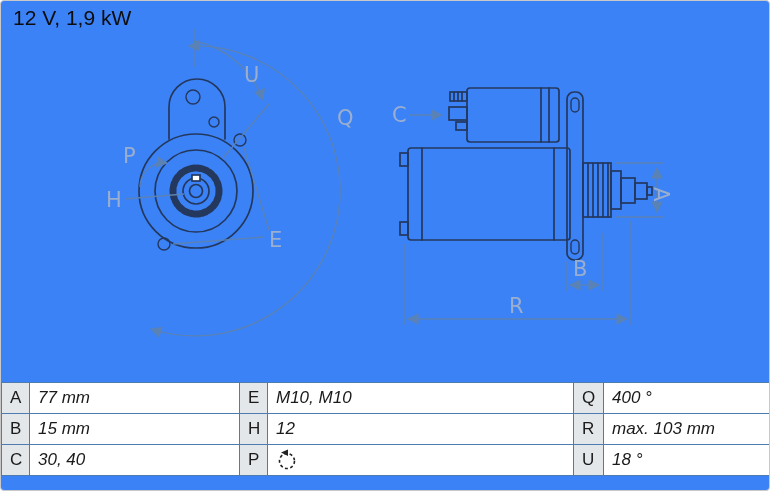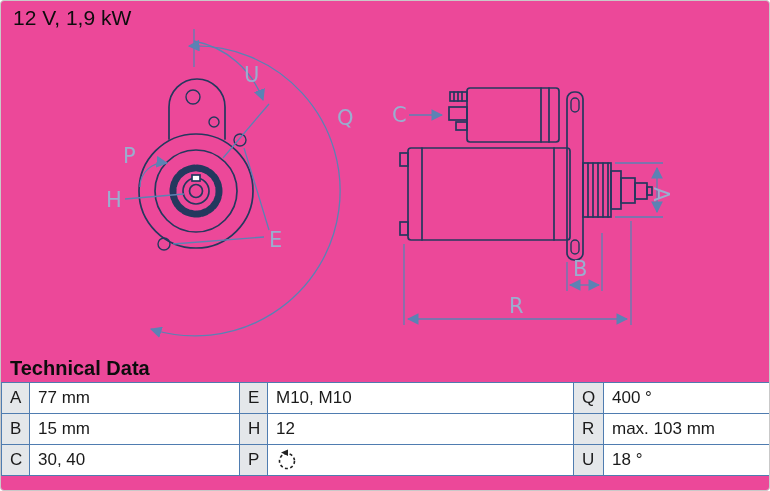--- a/index.html
+++ b/index.html
@@ -1,18 +1,18 @@
 <!DOCTYPE html>
 <html><head>
 <meta charset="utf-8">
 <style>
   html,body { margin:0; padding:0; background:#ffffff; font-family:"Liberation Sans", sans-serif; }
   .page {
     position:relative; width:770px; height:491px; box-sizing:border-box;
-    border:1px solid #c9c9c9; border-radius:4px; background:#ec4899; overflow:hidden;
+    border:1px solid #c9c9c9; border-radius:4px; background:#3b82f6; overflow:hidden;
   }
   .product-title {
     position:absolute; top:5px; left:12px; font-size:21px; color:#0d0d0d;
   }
   .drawing-svg { position:absolute; top:0; left:0; }
   .ink   { stroke:#24385e; fill:none; stroke-width:1.7; stroke-linecap:round; }
   .gear  { stroke-width:7; stroke-dasharray:3.6 2.8; }
   .hole  { stroke-width:1.4; }
   .dim   { stroke:#5b82b4; fill:none; stroke-width:1.3; }
   .lblg text { fill:#9aaecf; stroke:none; font-family:"DejaVu Sans", sans-serif; font-size:21px; }
@@ -21,21 +21,21 @@
   }
   table.specs {
     position:absolute; top:381px; left:0; width:770px;
     border-collapse:collapse; table-layout:fixed; font-size:17px; color:#1a1a1a;
   }
   table.specs td {
     border:1px solid #4f7cb0; padding:2px 8px; height:31px; box-sizing:border-box;
     vertical-align:middle; overflow:hidden; white-space:nowrap;
   }
   td.key { background:#e4e7ea; }
-  td.val { background:#ffffff; }
+  td.val { background:#ffffff;font-style:italic; }
   .rot-icon { vertical-align:middle; }
 </style>
 </head>
 <body>
 
 <div class="page">
 
   <div class="product-title">12 V, 1,9 kW</div>
 
   <svg class="drawing-svg" width="770" height="355" viewBox="0 0 770 355">
@@ -133,21 +133,20 @@
       <text x="122" y="162">P</text>
       <text x="105" y="206">H</text>
       <text x="268" y="246">E</text>
       <text x="391" y="121">C</text>
       <text x="656" y="197" transform="rotate(90 660 190)">A</text>
       <text x="572" y="275">B</text>
       <text x="508" y="312">R</text>
     </g>
   </svg>
 
-  <div class="tech-heading">Technical Data</div>
 
   <table class="specs">
     <colgroup>
       <col style="width:28px">
         <col style="width:210px">
       <col style="width:28px">
         <col style="width:306px">
       <col style="width:30px">
         <col style="width:168px">
     </colgroup>

